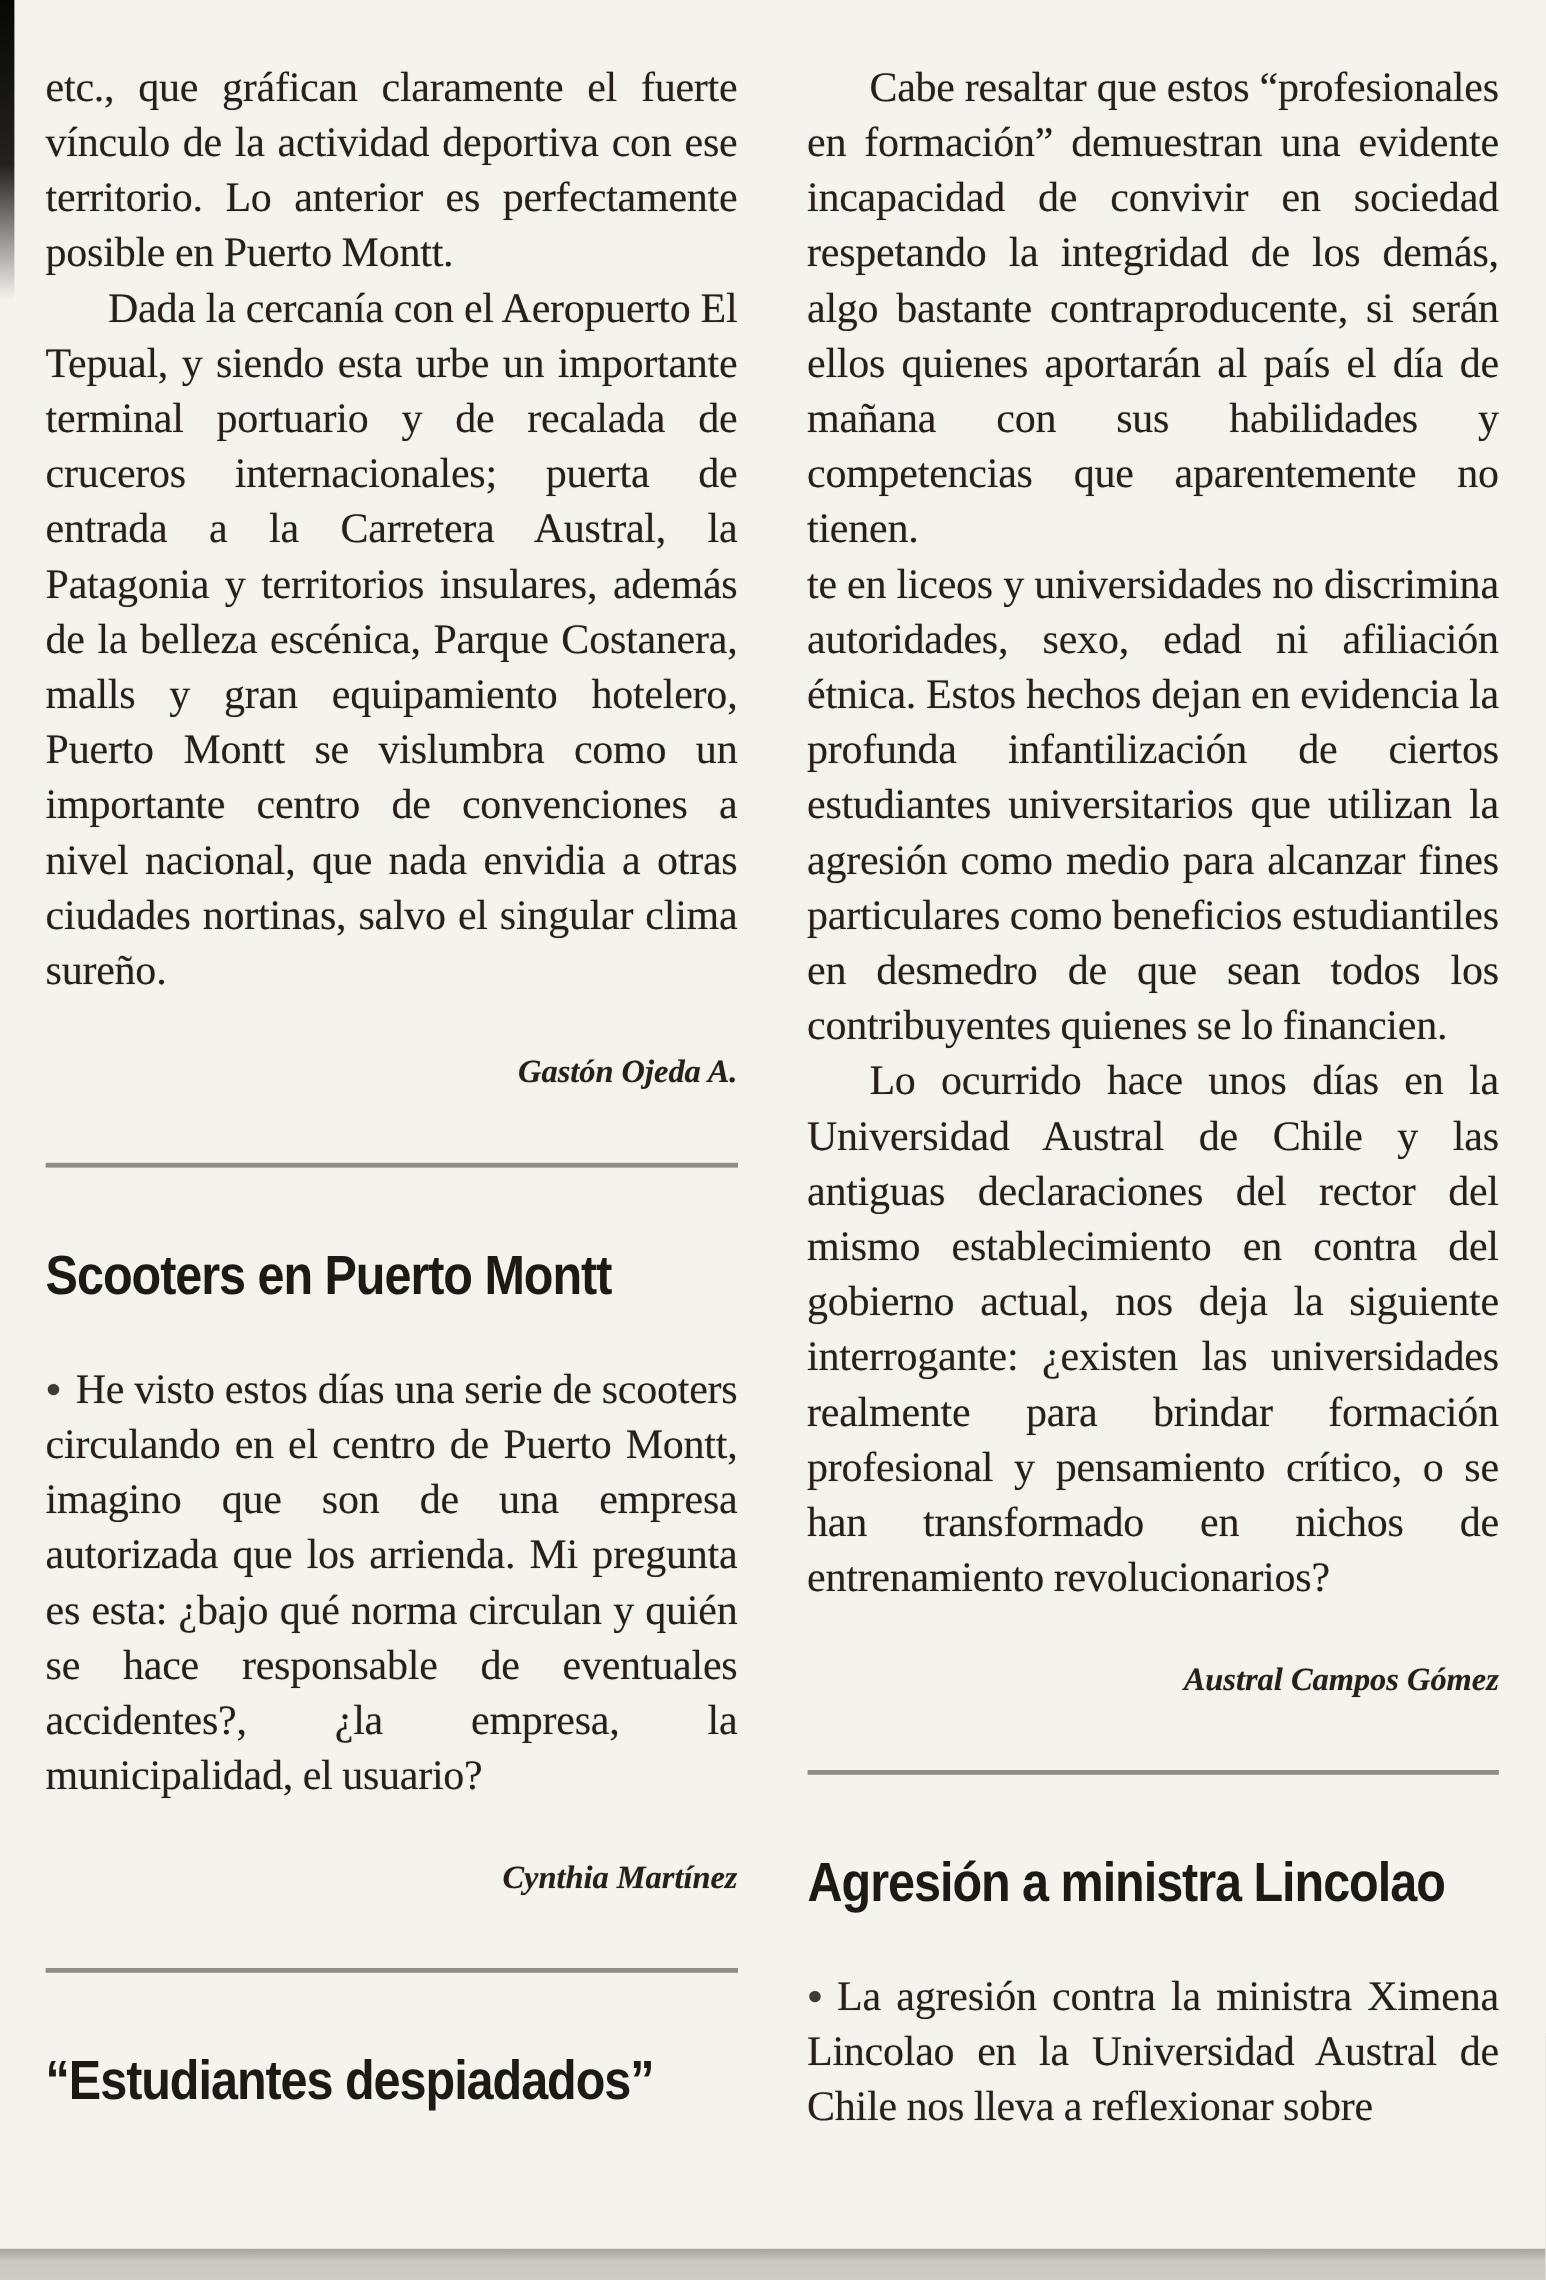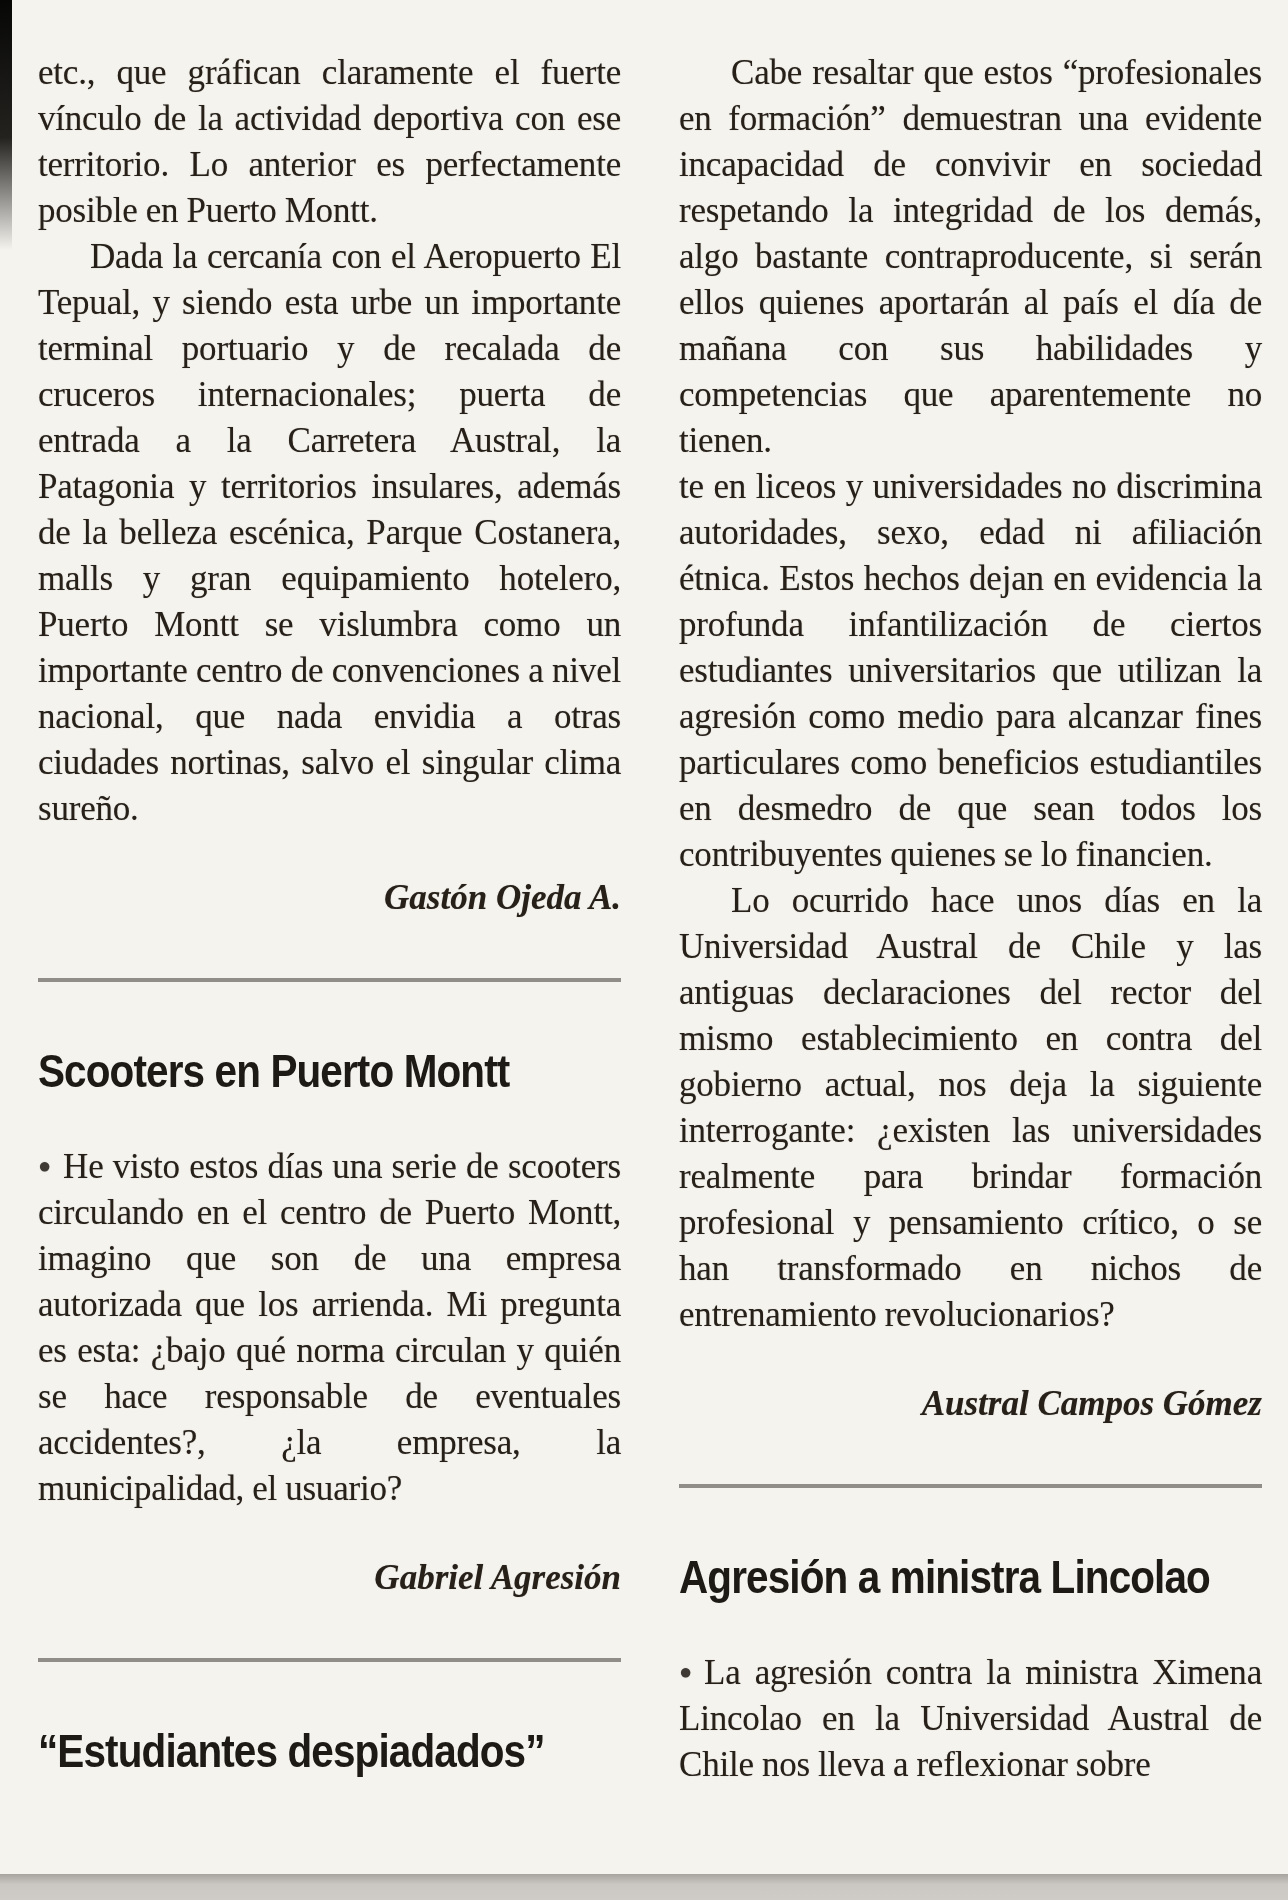--- a/index.html
+++ b/index.html
@@ -2,35 +2,35 @@
 <html><head>
 <meta charset="utf-8">
 <style>
   html,body{margin:0;padding:0;background:#dddbd6;}
   .page{
     position:relative;width:1288px;height:1900px;overflow:hidden;
     background:#f5f3ee;
     font-family:"Liberation Serif", serif;
     color:#262019;
   }
-  .columns{display:flex;gap:58px;padding:50px 26px 0 38px;box-sizing:border-box;}
+  .columns{display:flex;gap:58px;padding:50px 39px 0 38px;box-sizing:border-box;}
   .col{flex:1 1 0;min-width:0;}
   section{margin:0;}
   .body{
     font-size:35px;line-height:46px;margin:0;
     text-align:justify;letter-spacing:-0.2px;word-spacing:-0.5px;
     text-shadow:0 0 1px rgba(38,32,25,.35);
   }
   .indent{text-indent:52px;}
   .bullet{
     display:inline-block;font-size:22px;line-height:1;margin-right:12px;
     transform:translateY(-5px);color:#3f3a34;
   }
   .signature{
-    font-size:35px;font-weight:bold;font-style:italic;text-align:right;
+    font-size:27px;font-weight:bold;font-style:italic;text-align:right;
     margin:46px 0 0;text-shadow:0 0 1px rgba(38,32,25,.35);
   }
   .divider{border:none;border-top:4px solid #908d89;margin:60px 0 0;}
   .headline{
     font-family:"Liberation Sans", sans-serif;font-weight:700;
     font-size:46px;letter-spacing:-1px;color:#1d1a16;
     margin:62px 0 46px;transform:scaleX(0.88);transform-origin:left center;
     white-space:nowrap;
   }
   .bottom-bar{
@@ -57,21 +57,21 @@
         <p class="body">etc., que gráfican claramente el fuerte vínculo de la actividad deportiva con ese territorio. Lo anterior es perfectamente posible en Puerto Montt.</p>
         <p class="body indent">Dada la cercanía con el Aeropuerto El Tepual, y siendo esta urbe un importante terminal portuario y de recalada de cruceros internacionales; puerta de entrada a la Carretera Austral, la Patagonia y territorios insulares, además de la belleza escénica, Parque Costanera, malls y gran equipamiento hotelero, Puerto Montt se vislumbra como un importante centro de convenciones a nivel nacional, que nada envidia a otras ciudades nortinas, salvo el singular clima sureño.</p>
         <p class="signature">Gastón Ojeda A.</p>
       </section>
 
       <hr class="divider">
 
       <section>
         <h2 class="headline">Scooters en Puerto Montt</h2>
         <p class="body"><span class="bullet">●</span><span>He visto estos días una serie de scooters circulando en el centro de Puerto Montt, imagino que son de una empresa autorizada que los arrienda. Mi pregunta es esta: ¿bajo qué norma circulan y quién se hace responsable de eventuales accidentes?, ¿la empresa, la municipalidad, el usuario?</span></p>
-        <p class="signature">Gabriel Agresión</p>
+        <p class="signature">Cynthia Martínez</p>
       </section>
 
       <hr class="divider">
 
       <section>
         <h2 class="headline">“Estudiantes despiadados”</h2>
       </section>
 
     </div>
 

